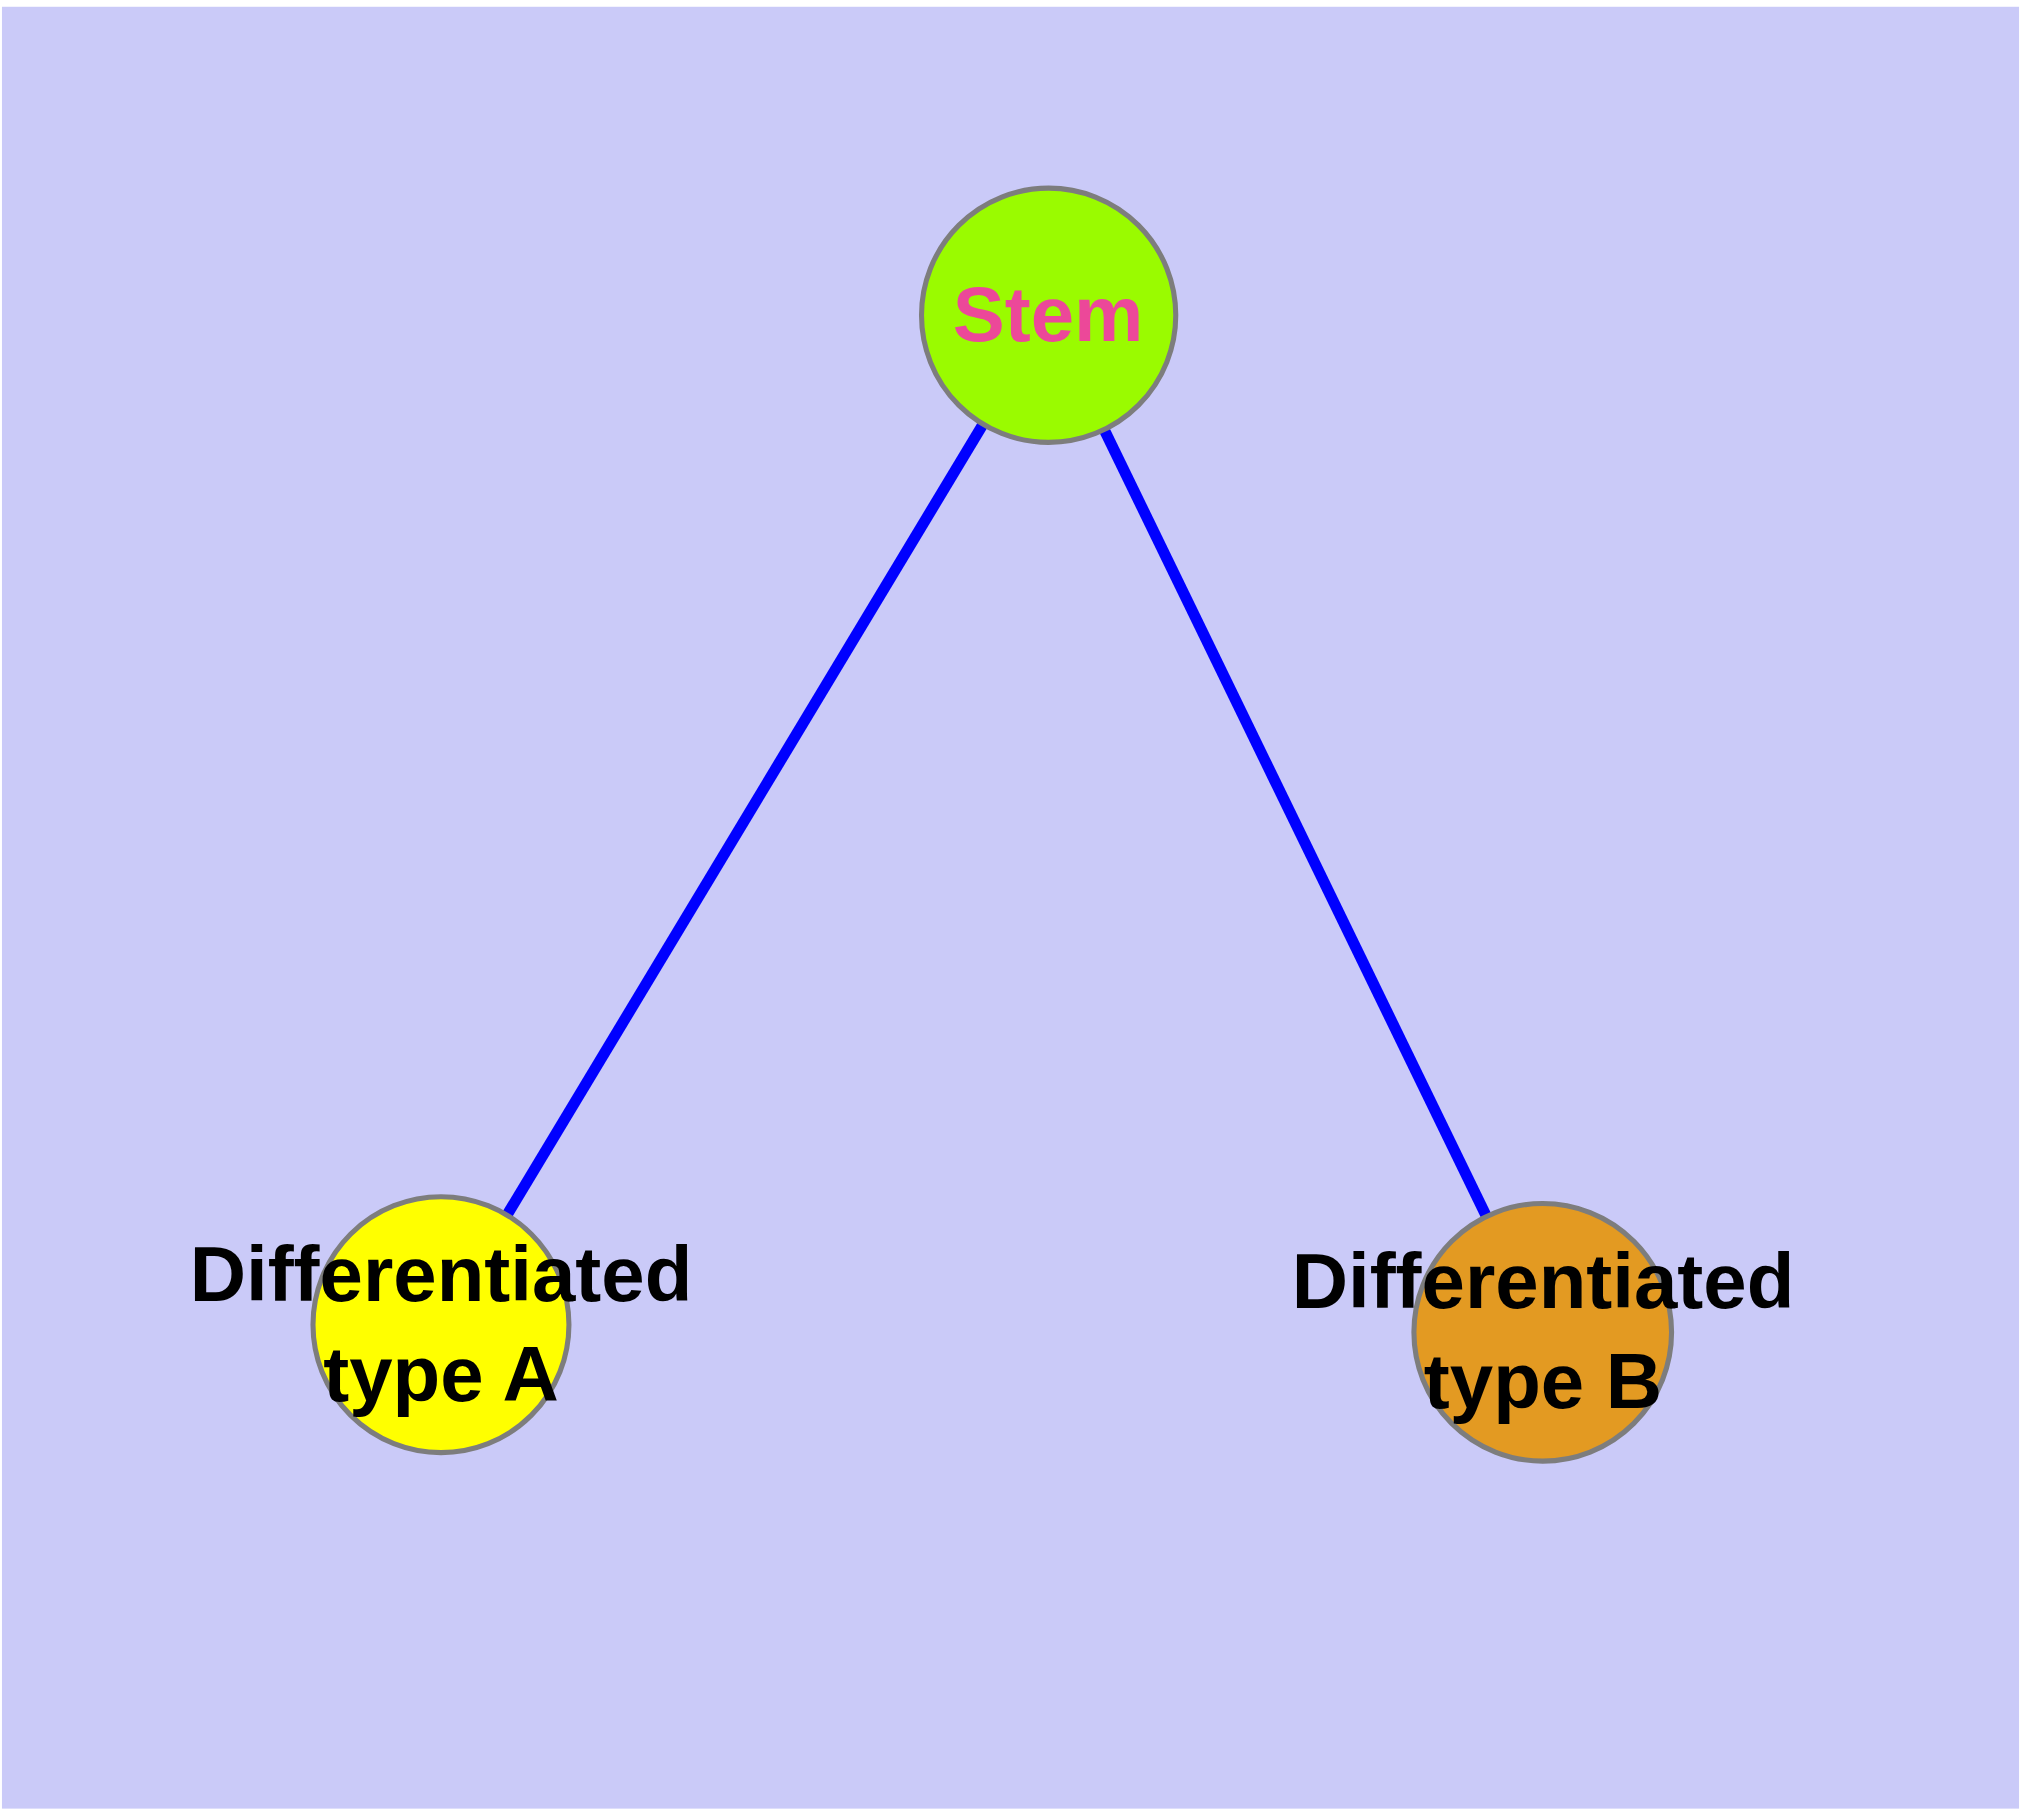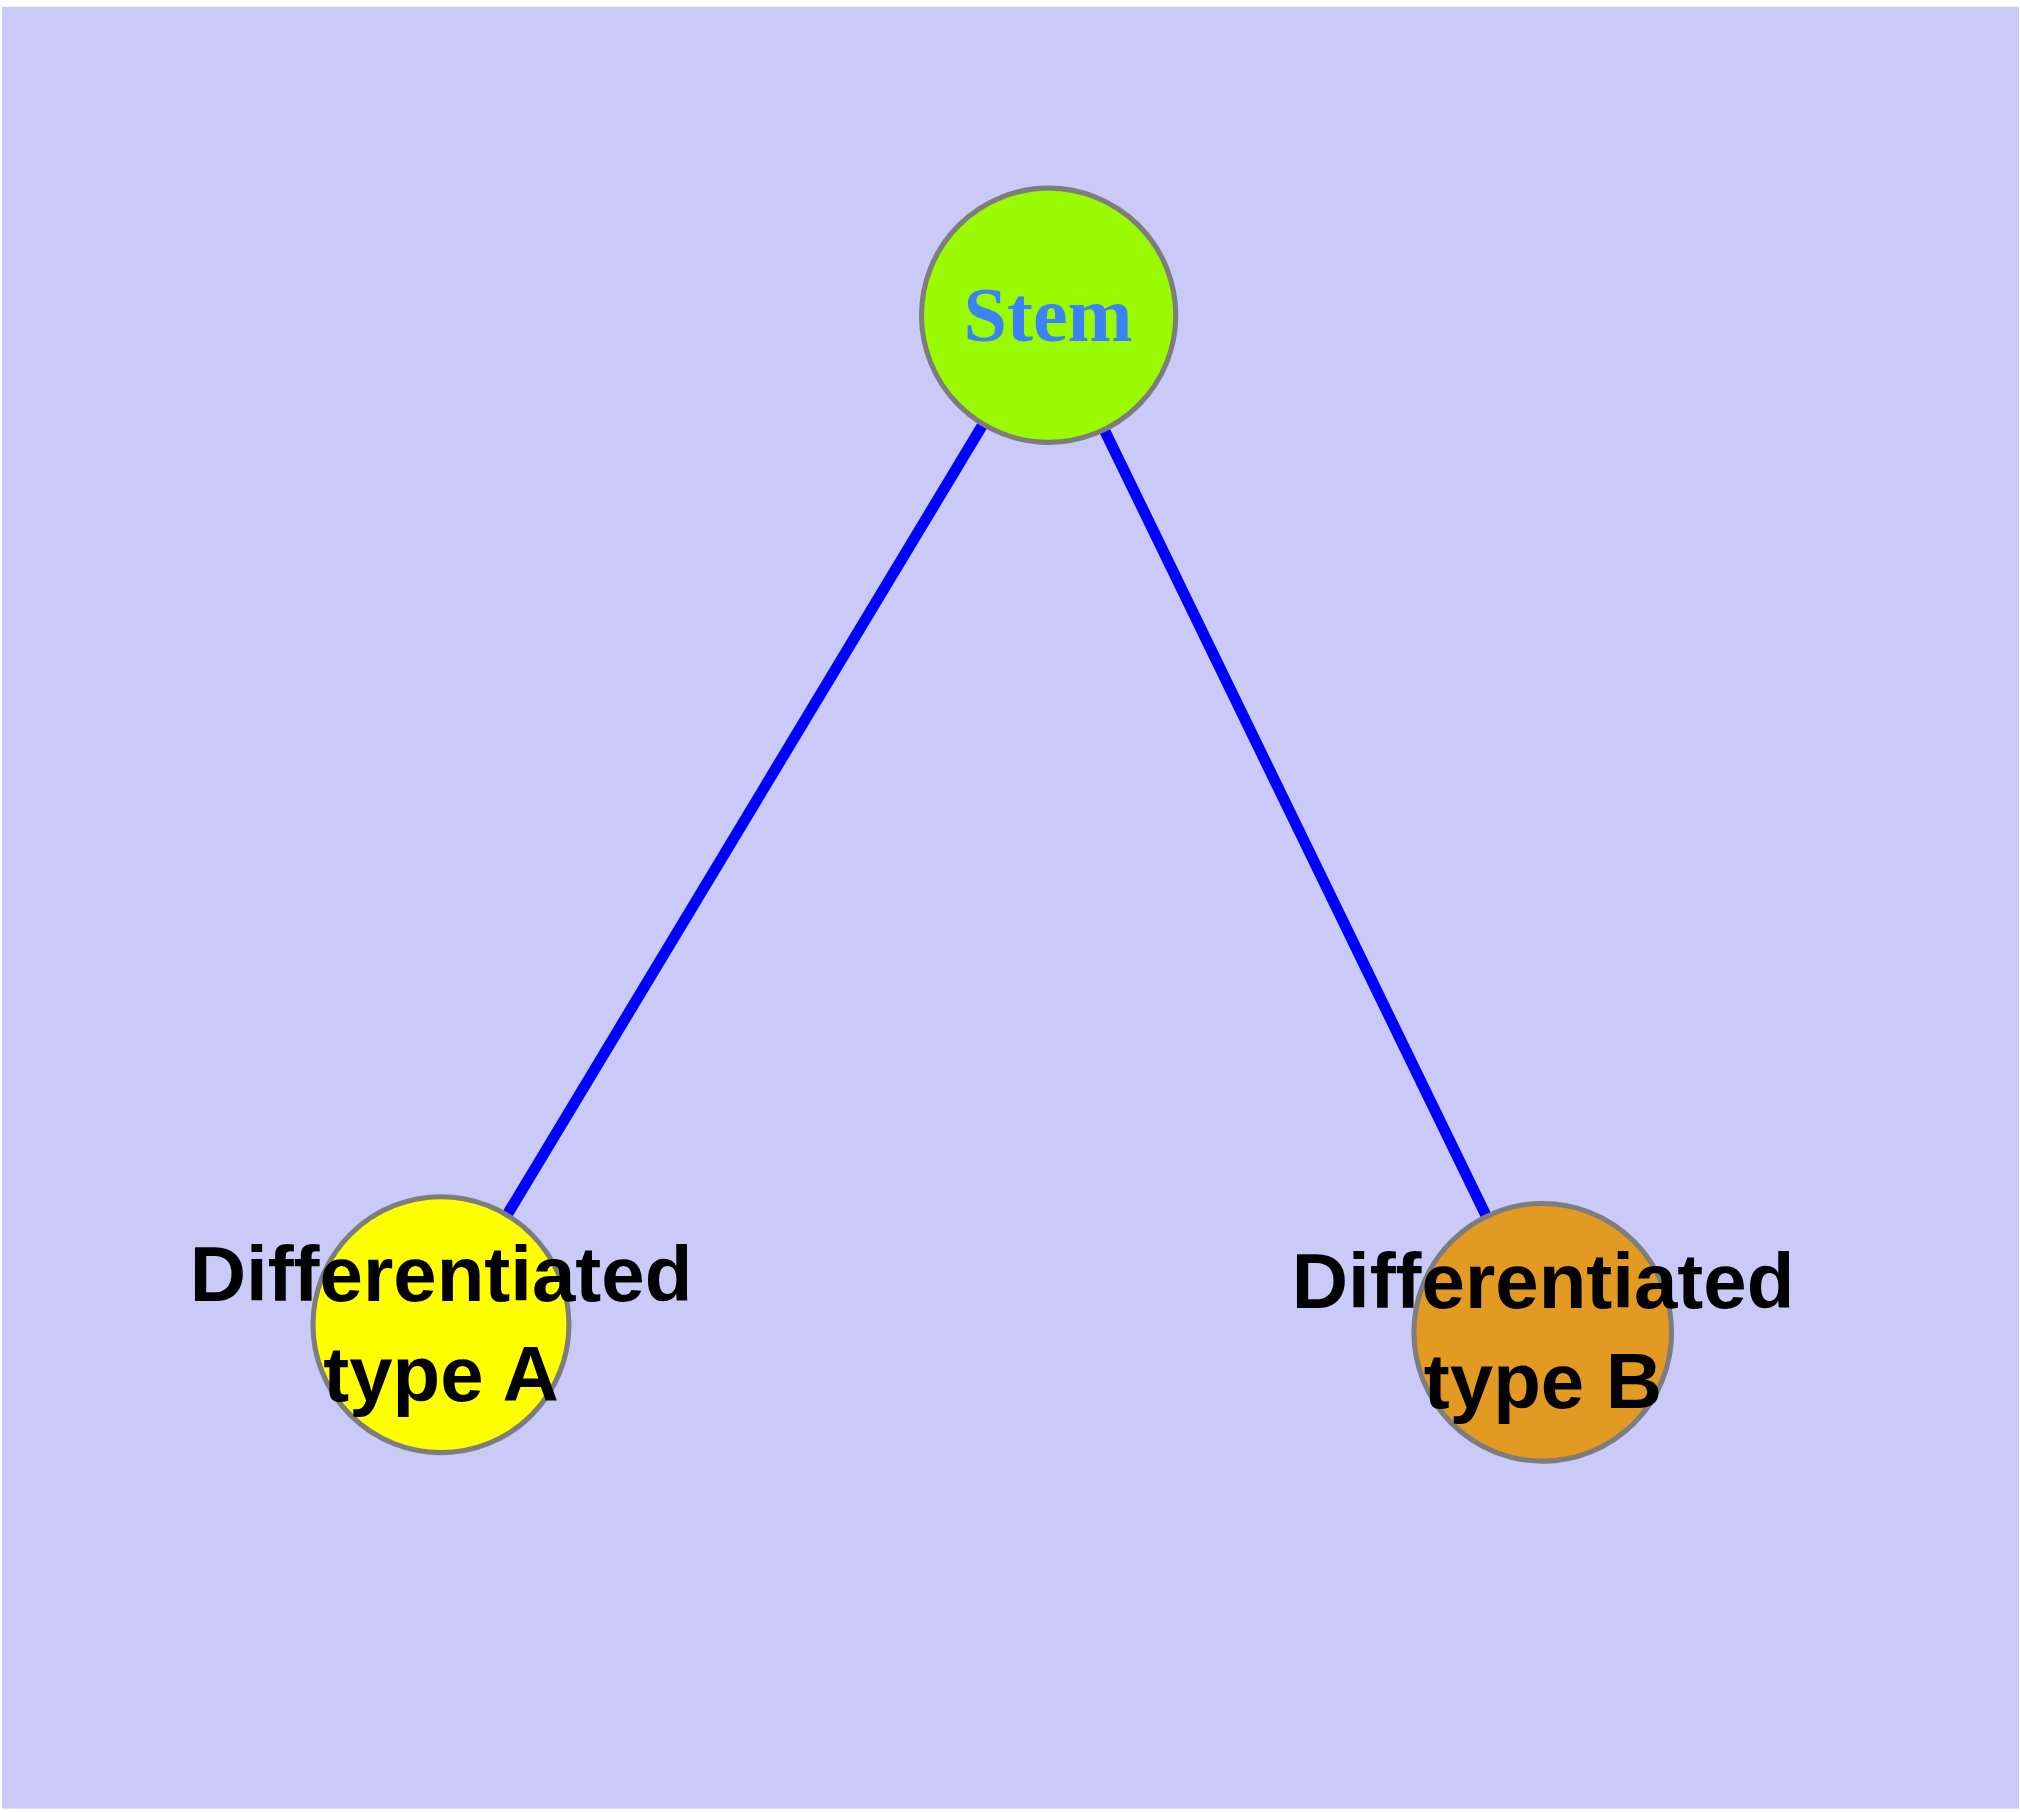--- a/index.html
+++ b/index.html
@@ -45,21 +45,21 @@
         <line x1="1237" y1="372" x2="520" y2="1563" stroke="#0000ff" stroke-width="13"></line>
         <line x1="1237" y1="372" x2="1820" y2="1572" stroke="#0000ff" stroke-width="13"></line>
       </g>
     <g id="nodes-layer">
         <circle cx="1237" cy="372" r="150" fill="#9afb00" stroke="#7d7d7d" stroke-width="6"></circle>
         <circle cx="520" cy="1563" r="151" fill="#ffff00" stroke="#7d7d7d" stroke-width="6"></circle>
         <circle cx="1820" cy="1572" r="152" fill="#e39a22" stroke="#7d7d7d" stroke-width="6"></circle>
       </g>
   </svg>
 
-  <div class="node-label" id="label-stem" style="left: 1048px; top: 315px; color: #3b82f6; font-family: Liberation Serif, serif;">Stem</div>
+  <div class="node-label" id="label-stem" style="left: 1048px; top: 315px; color: #ec4899;">Stem</div>
 
   <div class="node-label" id="label-diff-a" style="left: 441px; top: 1325px; color: rgb(0, 0, 0);">Differentiated
 type A</div>
 
   <div class="node-label" id="label-diff-b" style="left: 1543px; top: 1332px; color: rgb(0, 0, 0);">Differentiated
 type B</div>
 </div>
 
 
 </body></html>

